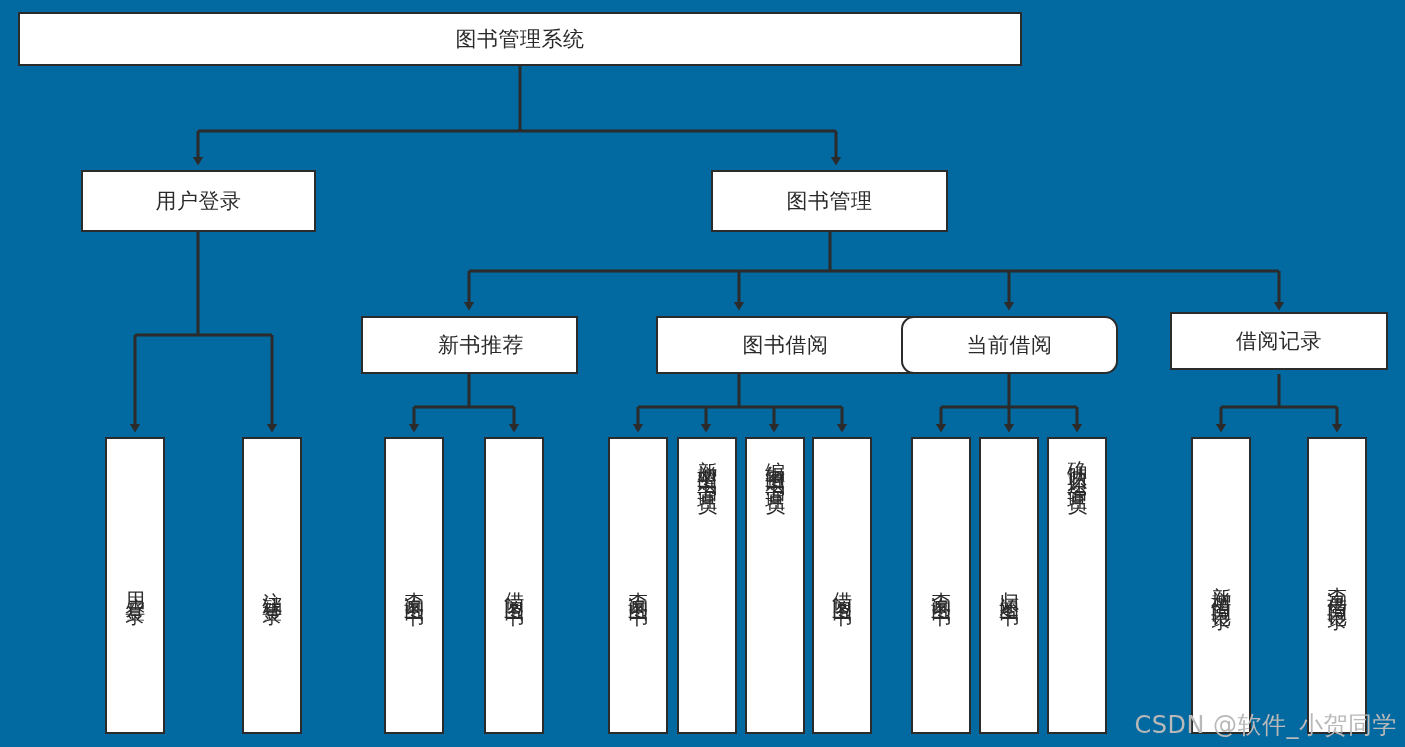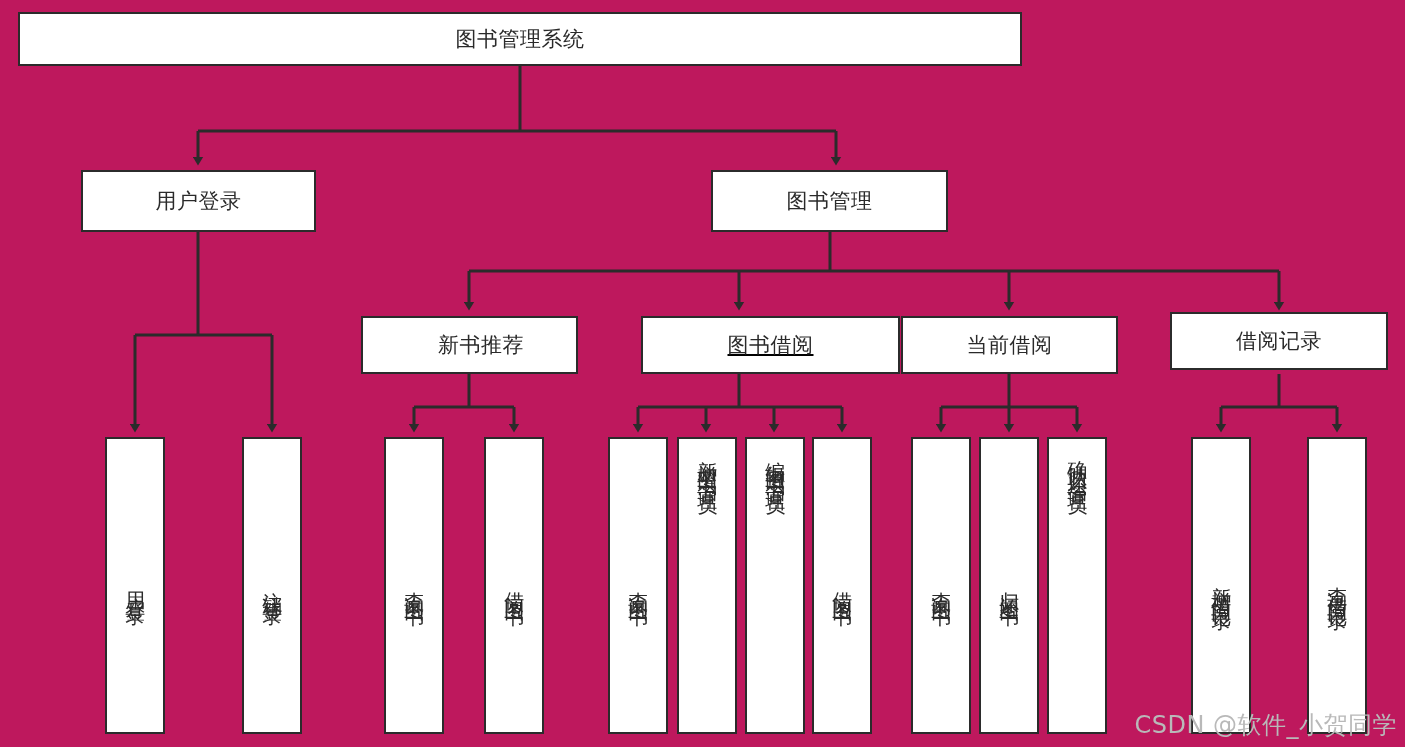--- a/index.html
+++ b/index.html
@@ -8,21 +8,21 @@
     padding: 0;
     background: #ffffff;
   }
   body {
     font-family: "DejaVu Sans", "Liberation Sans", sans-serif;
   }
   #diagram-root {
     position: relative;
     width: 1405px;
     height: 747px;
-    background: #be185d;
+    background: #0369a1;
     overflow: hidden;
   }
   #edge-layer {
     position: absolute;
     left: 0;
     top: 0;
     width: 1405px;
     height: 747px;
   }
   .node {
@@ -146,25 +146,25 @@
   </div>
 
   <div class="node h" style="left:711px; top:170px; width:237px; height:62px;">
     <span class="node-label">图书管理</span>
   </div>
 
   <div class="node h" style="left:361px; top:316px; width:217px; height:58px;padding-left:23px;">
     <span class="node-label">新书推荐</span>
   </div>
 
-  <div class="node h" style="left:641px; top:316px; width:259px; height:58px;text-decoration:underline;">
+  <div class="node h" style="left:656px; top:316px; width:259px; height:58px;">
     <span class="node-label">图书借阅</span>
   </div>
 
-  <div class="node h" style="left:901px; top:316px; width:217px; height:58px;">
+  <div class="node h" style="left:901px; top:316px; width:217px; height:58px;border-radius:13px;">
     <span class="node-label">当前借阅</span>
   </div>
 
   <div class="node h" style="left:1170px; top:312px; width:218px; height:58px;">
     <span class="node-label">借阅记录</span>
   </div>
 
   <div class="node v anchor-mid" style="left:105px; top:437px; width:60px; height:297px;">
     <span class="node-label">用户登录</span>
   </div>

